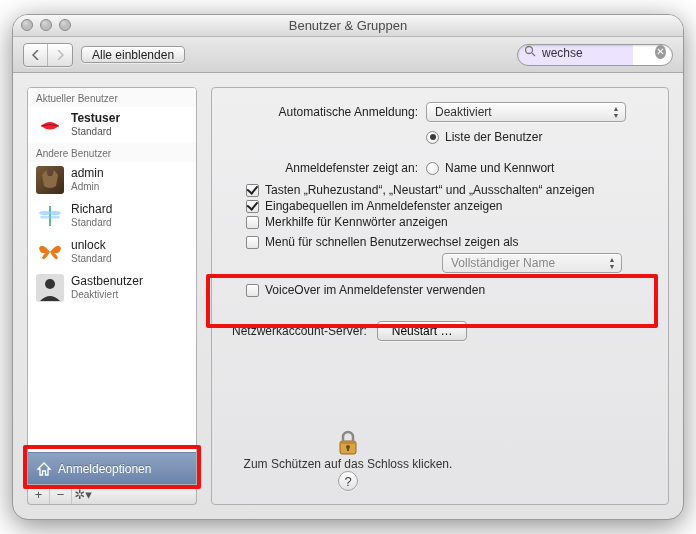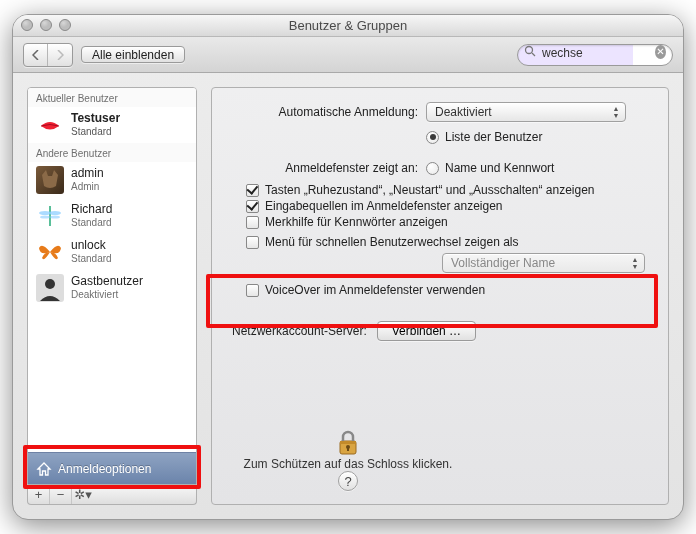--- a/index.html
+++ b/index.html
@@ -389,34 +389,34 @@
       <div class="chk chkrow">
         <span class="c-ind"></span>
         <span>Merkhilfe für Kennwörter anzeigen</span>
       </div>
 
       <div class="chk chkrow" style="margin-top:6px">
         <span class="c-ind"></span>
         <span>Menü für schnellen Benutzerwechsel zeigen als</span>
       </div>
       <div class="popup-row">
-        <div class="popup disabled" style="width:203px">
+        <div class="popup disabled" style="width:180px">
           <span>Vollständiger Name</span>
           <span class="arrows">▲<br>▼</span>
         </div>
       </div>
 
       <div class="chk chkrow" style="margin-top:10px">
         <span class="c-ind"></span>
         <span>VoiceOver im Anmeldefenster verwenden</span>
       </div>
 
       <div class="netrow">
         <span class="lbl">Netzwerkaccount-Server:</span>
-        <button class="btn">Verbinden …</button>
+        <button class="btn">Neustart …</button>
       </div>
 
       <div class="highlight hl1"></div>
     </div>
 
   </div>
 
   <div class="footer">
     <svg class="lock" viewBox="0 0 26 28">
       <rect x="5" y="12" width="16" height="13" rx="2" fill="#d9a441" stroke="#9a6a20"></rect>

